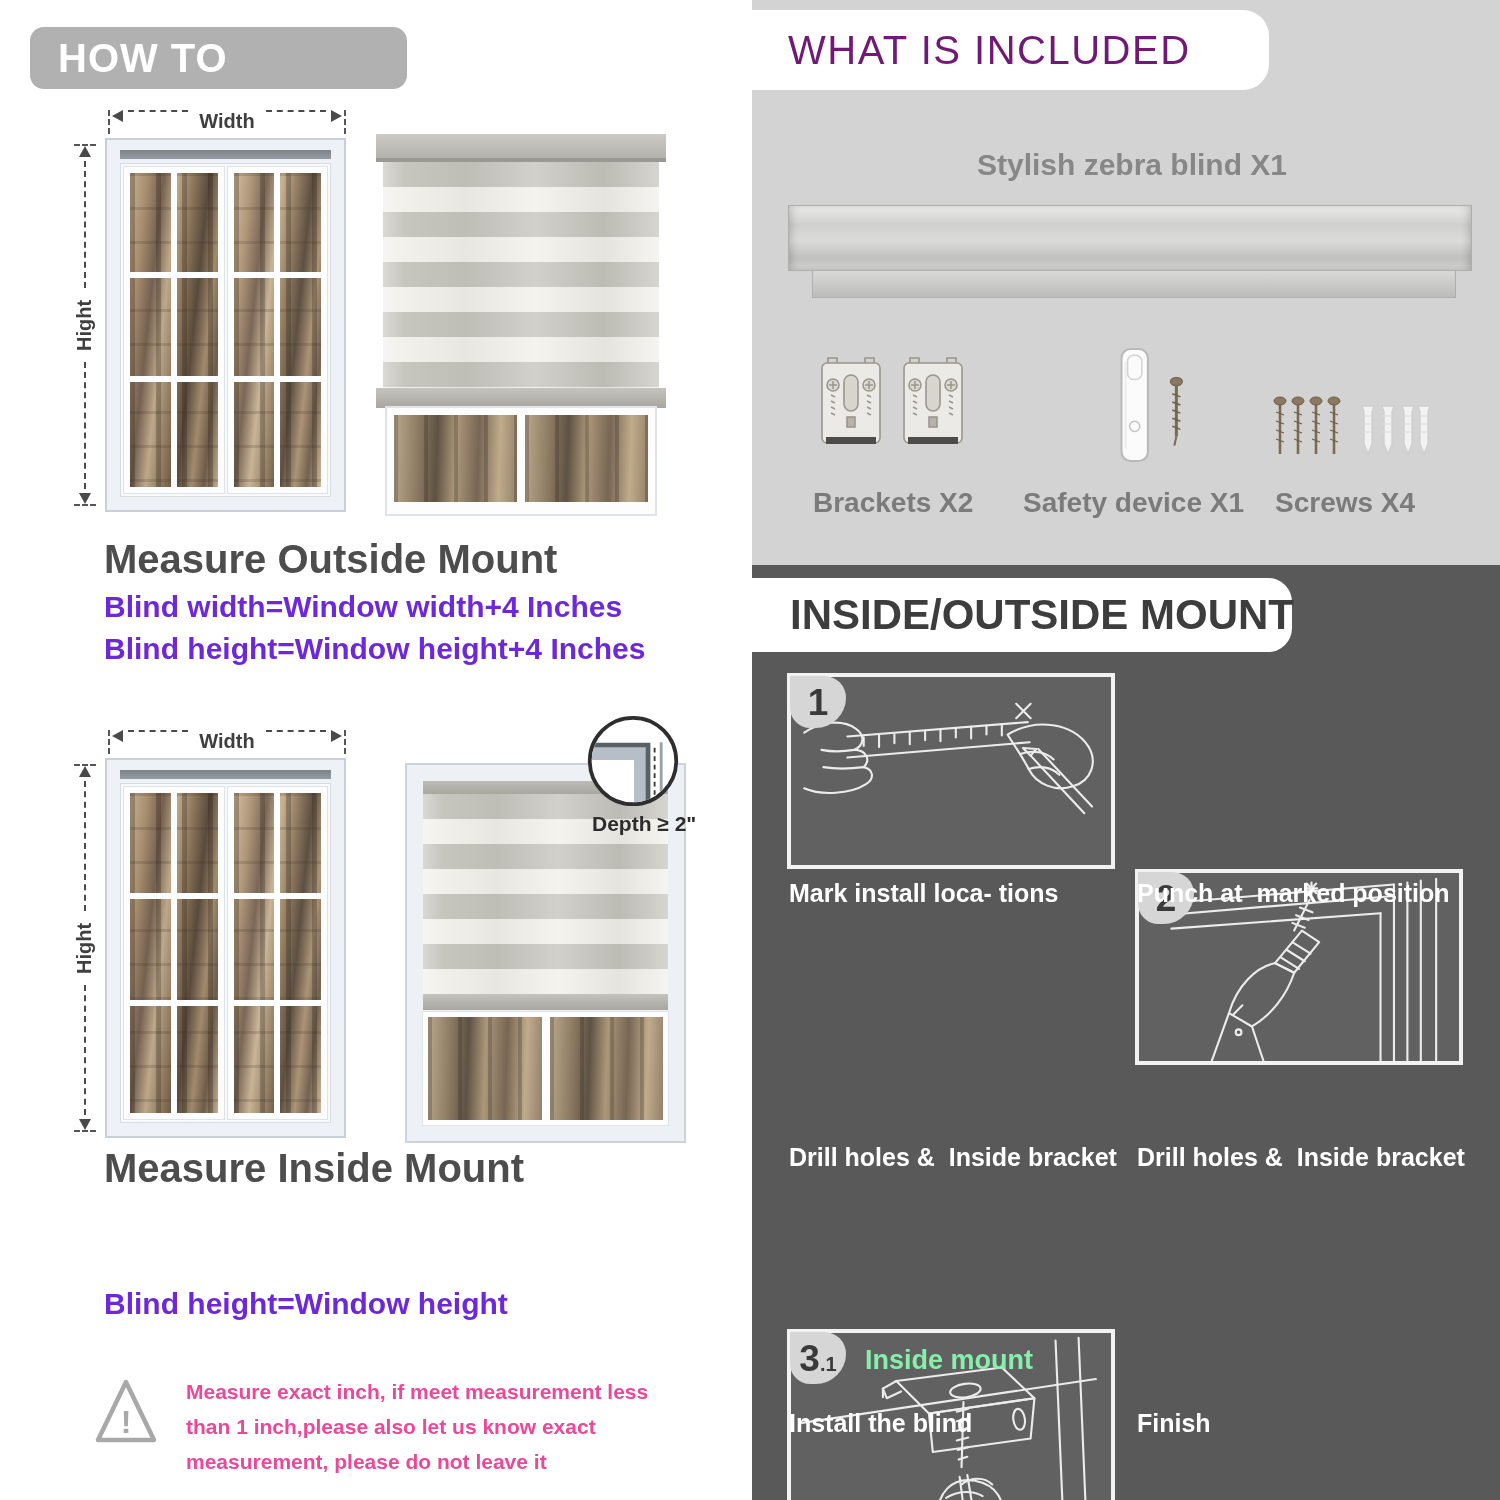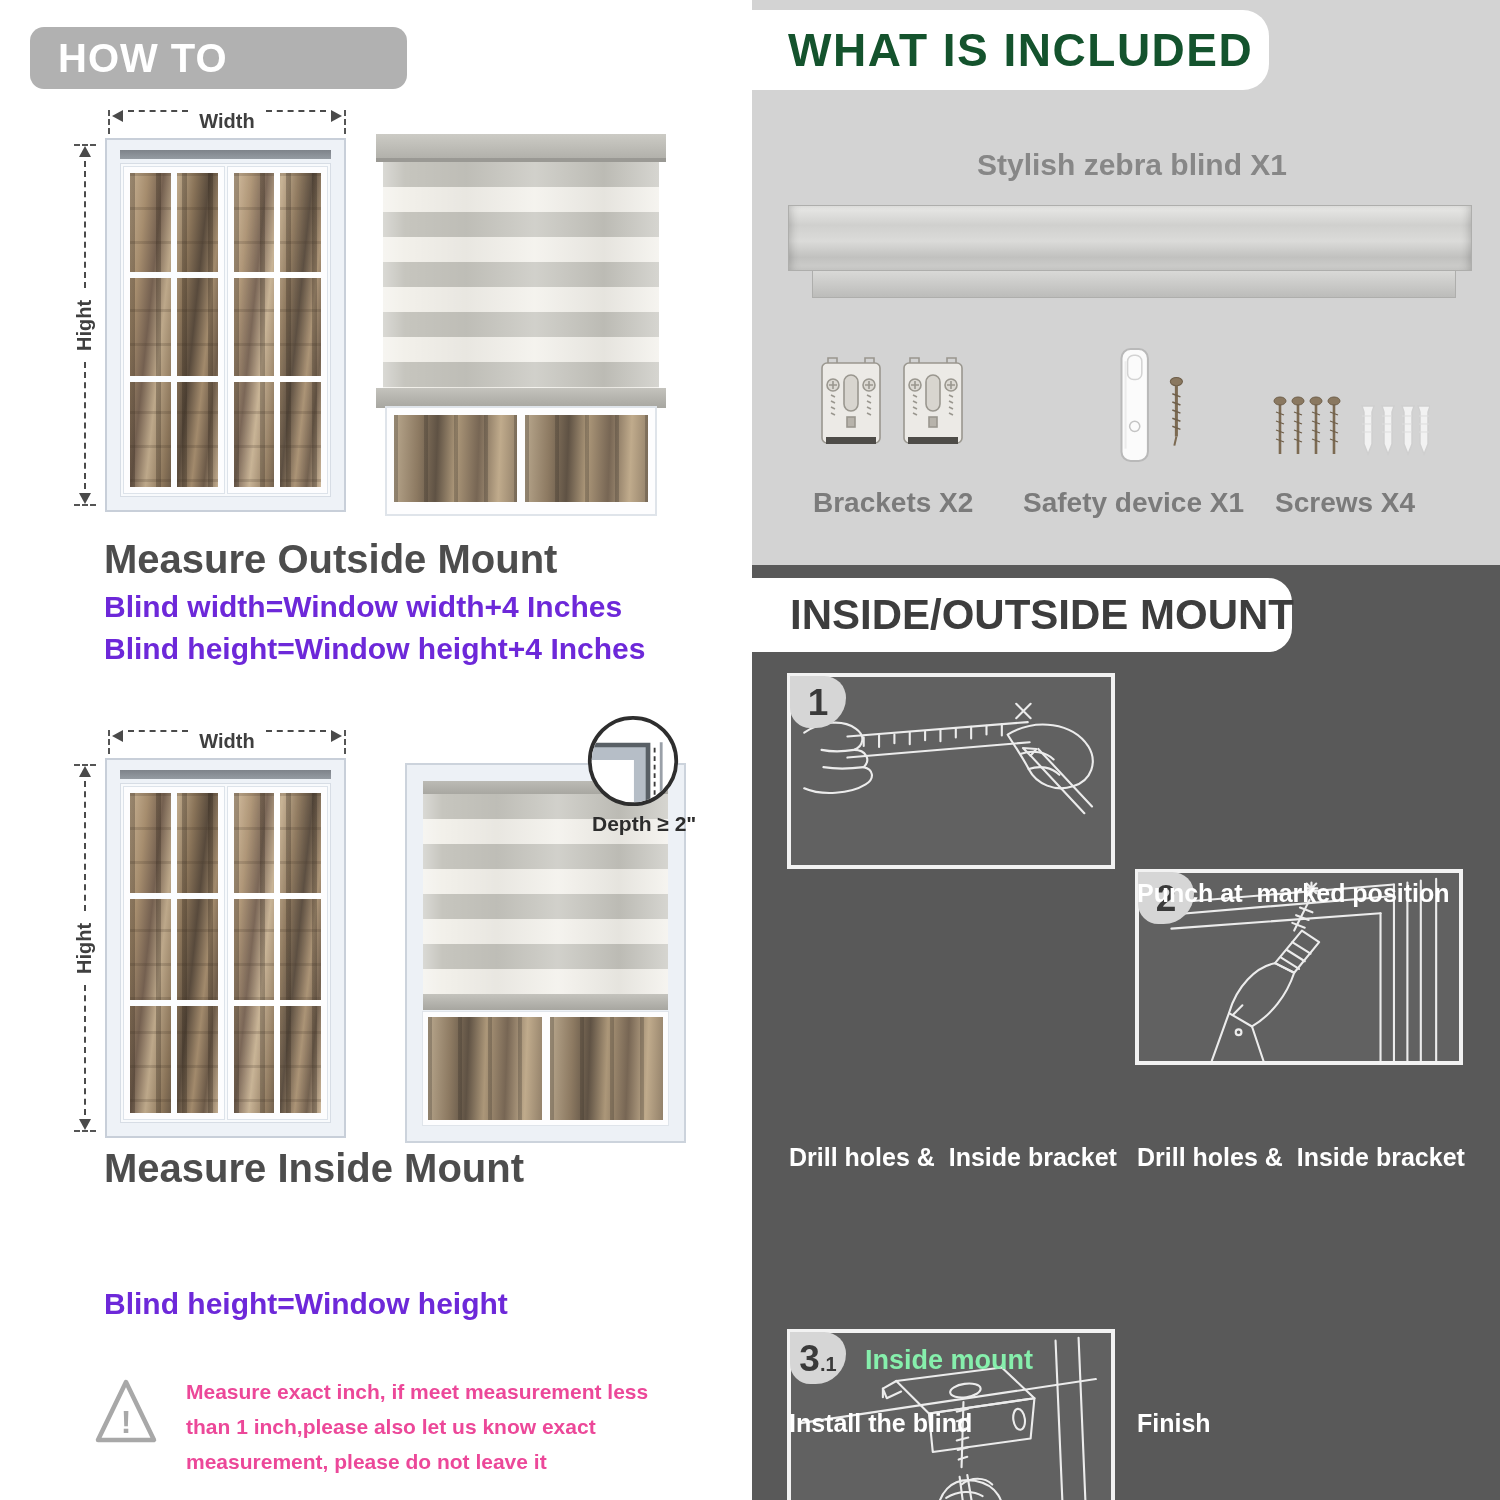--- a/index.html
+++ b/index.html
@@ -73,22 +73,22 @@
 
   .callout-label{font-size:21px;font-weight:bold;color:#2d2d2d;white-space:nowrap;}
 
   .warn-text{font-size:21px;font-weight:bold;color:#ec4899;line-height:35px;}
   .warn-wrap{position:relative;}
   .warn-bang{position:absolute;left:0;right:0;top:28px;text-align:center;
              font-size:32px;font-weight:bold;color:#a8a8a8;}
 
   
   .right-top{background:#d3d3d3;}
-  .pill-white-light{background:#ffffff;border-radius:0 26px 26px 0;color:#14532d;font-weight:bold;
-                    font-size:46px;line-height:80px;padding-left:36px;letter-spacing:1.5px;white-space:nowrap;}
+  .pill-white-light{background:#ffffff;border-radius:0 26px 26px 0;color:#701a75;font-weight:normal;
+                    font-size:40px;line-height:80px;padding-left:36px;letter-spacing:1.5px;white-space:nowrap;}
   .included-label{font-size:30px;font-weight:bold;color:#878787;text-align:center;}
   .comp-label{font-size:28px;font-weight:bold;color:#7b7b7b;text-align:center;white-space:nowrap;}
 
   .hr-main{height:64px;background:linear-gradient(180deg,#e9e9e7 0%,#d0d0ce 30%,#dbdbd9 55%,#c1c1bf 80%,#cfcfcd 100%);
            border:1px solid #aeaeac;box-shadow:inset 6px 0 8px -4px rgba(0,0,0,0.18), inset -6px 0 8px -4px rgba(0,0,0,0.18);}
   .hr-lip{height:26px;margin:0 16px 0 24px;background:linear-gradient(180deg,#d9d9d7,#bcbcba);
           border:1px solid #aeaeac;border-top:none;}
 
   .right-bottom{background:#595959;}
   .pill-white-dark{background:#ffffff;border-radius:0 24px 24px 0;color:#3d3d3d;font-weight:bold;
@@ -351,20 +351,21 @@
             <path d="M246,82 l-8,-8 l14,1 Z"></path>
           <path d="M222,60 C252,42 290,48 306,72 C316,88 310,108 290,114 C272,120 252,112 244,96 C238,84 228,70 222,60"></path>
           <path d="M244,96 C256,92 268,94 276,102 M236,80 C248,76 262,78 270,86"></path>
         </g>
       </svg>
       <div class="badge">
         <span class="main">1</span>
           <span class="sub"></span>
       </div>
     </div>
+    <div class="abs step-caption" style="left:37px;top:314px;width:352px;">Mark install loca- tions</div>
 
     <div class="abs step-panel" style="left:383px;top:108px;">
       <svg class="art" viewBox="0 0 326 196">
         <g stroke="#ececec" stroke-width="2.2" fill="none" stroke-linecap="round" stroke-linejoin="round">
           <path d="M18,32 L262,12"></path>
             <path d="M22,44 L262,24"></path>
             <path d="M30,58 L248,42"></path>
           <path d="M248,42 L248,196"></path>
           <path d="M262,12 L262,196 M276,10 L276,196 M290,8 L290,196 M306,6 L306,196"></path>
           <path d="M158,60 L174,28"></path>

